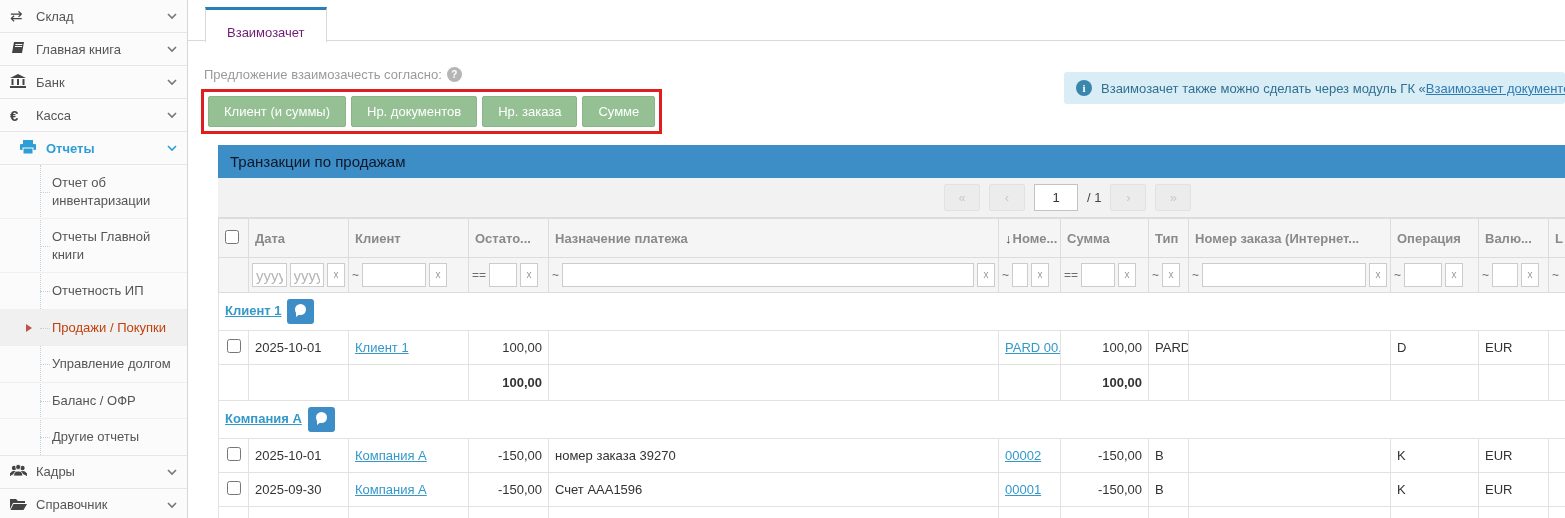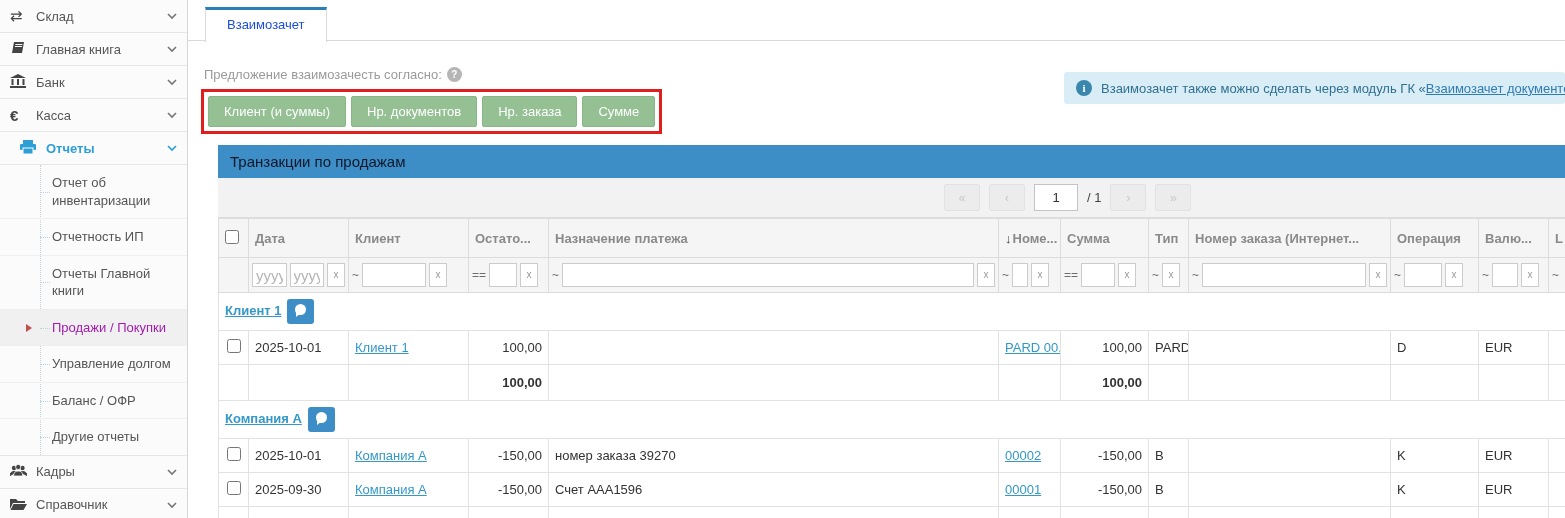--- a/index.html
+++ b/index.html
@@ -18,31 +18,31 @@
   .side-item.active { color:#2e9fd6; font-weight:bold;padding-left:20px; }
   .side-item.active .ic { color:#2e9fd6; }
   .submenu { position:relative; border-bottom:1px solid #e6e6e6; }
   .submenu::before { content:""; position:absolute; left:40px; top:0; bottom:0;
                      border-left:1px dotted #bcd4e2; }
   .sub-item { position:relative; padding:9px 8px 9px 52px; color:#555;
               border-bottom:1px solid #efefef; line-height:1.35; cursor:pointer; }
   .sub-item:last-child { border-bottom:none; }
   .sub-item::before { content:""; position:absolute; left:40px; top:50%; width:10px;
                       border-top:1px dotted #bcd4e2; }
-  .sub-item.active { background:#f0f0f0; color:#a21caf; }
+  .sub-item.active { background:#f0f0f0; color:#c2410c; }
   .sub-item.active::after { content:""; position:absolute; left:26px; top:50%; margin-top:-4px;
                             border-left:6px solid #c0504d; border-top:4px solid transparent;
                             border-bottom:4px solid transparent; }
 
   
   .main { position:absolute; left:188px; top:0; width:1377px; height:518px; background:#fff; }
   .tabbar { height:41px; border-bottom:1px solid #d9d9d9; position:relative; }
   .tab { position:absolute; left:17px; top:7px; height:35px; background:#fff;
          border:1px solid #d9d9d9; border-top:3px solid #2980b9; border-bottom:none;
-         padding:0 21px; line-height:30px; color:#1d4ed8; z-index:2; cursor:pointer; }
+         padding:8px 21px; line-height:30px; color:#701a75; z-index:2; cursor:pointer; }
   .tab::after { content:""; position:absolute; left:0; right:0; bottom:-1px; height:1px; background:#fff; }
 
   .suggest-label { margin:26px 0 7px 16px; color:#9a9a9a; display:flex; align-items:center; gap:5px; }
   .help-ic { width:15px; height:15px; border-radius:50%; background:#b5b5b5; color:#fff;
              font-size:10px; font-weight:bold; display:inline-flex; align-items:center;
              justify-content:center; cursor:pointer; }
   .red-box { display:inline-flex; gap:5px; margin-left:13px; border:3px solid #e01e1e; padding:4px; }
   .green-btn { background:#94c093; border:1px solid #89b588; color:#fff; padding:7px 15px;
                font-size:13px; border-radius:2px; cursor:pointer; font-family:inherit; }
 
@@ -148,22 +148,22 @@
         </svg></span>
     <span class="lbl">Отчеты</span>
     <span class="chev">
         <svg width="10" height="10">
           <polyline points="1,3 5,7 9,3" fill="none" stroke="#2e9fd6" stroke-width="1.6"></polyline>
         </svg>
       </span>
   </div>
   <div class="submenu">
     <div class="sub-item">Отчет об инвентаризации</div>
+    <div class="sub-item">Отчеты Главной книги</div>
     <div class="sub-item">Отчетность ИП</div>
-    <div class="sub-item">Отчеты Главной книги</div>
     <div class="sub-item active">Продажи / Покупки</div>
     <div class="sub-item">Управление долгом</div>
     <div class="sub-item">Баланс / ОФР</div>
     <div class="sub-item">Другие отчеты</div>
   </div>
   <div class="side-item">
     <span class="ic"><svg width="17" height="13">
           <circle cx="4" cy="4" r="2.2" fill="#444"></circle>
           <circle cx="12.5" cy="4" r="2.2" fill="#444"></circle>
           <circle cx="8.2" cy="3" r="2.6" fill="#444" stroke="#fbfbfb" stroke-width="0.8"></circle>

